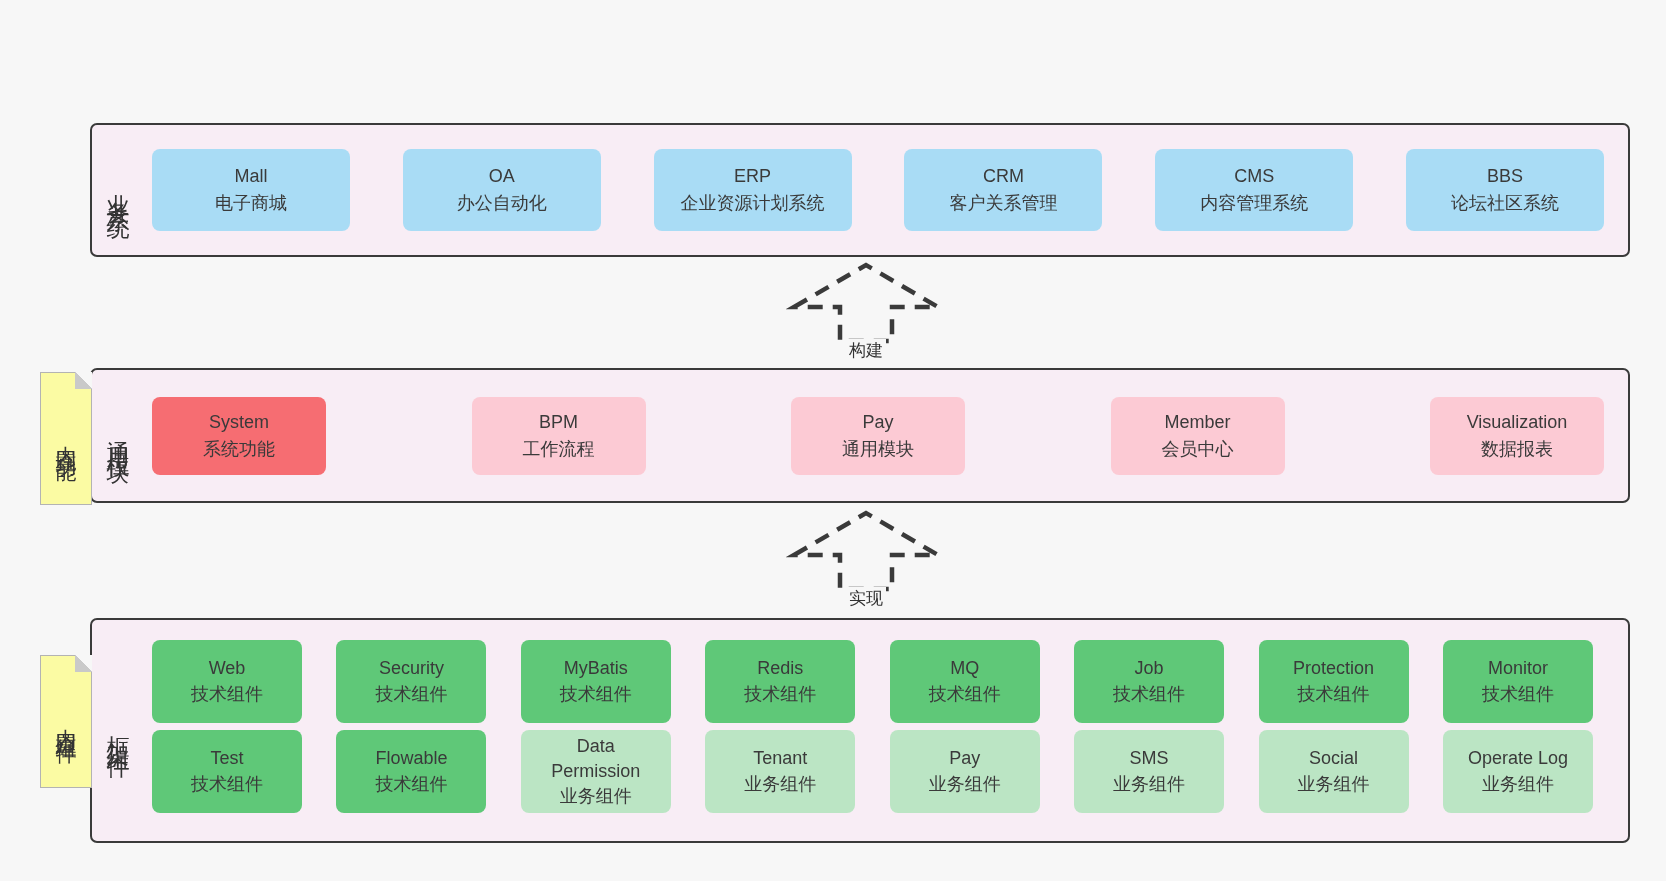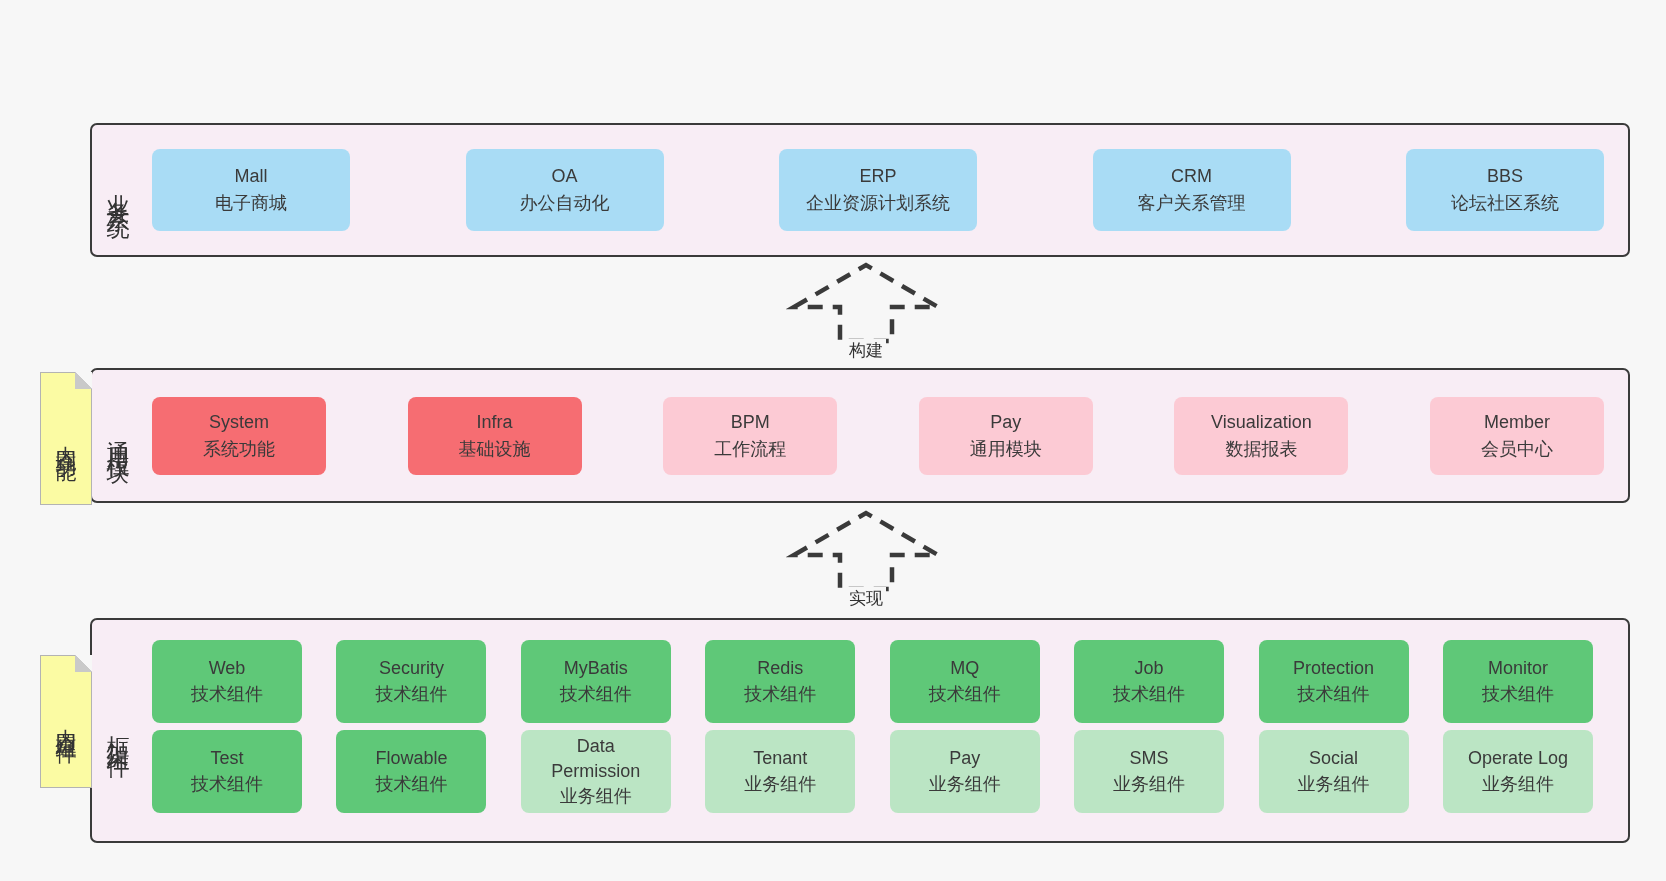--- a/index.html
+++ b/index.html
@@ -85,59 +85,59 @@
     </div>
     <div class="box blue">
       <div>ERP</div>
       <div>企业资源计划系统</div>
     </div>
     <div class="box blue">
       <div>CRM</div>
       <div>客户关系管理</div>
     </div>
     <div class="box blue">
+      <div>CMS</div>
+      <div>内容管理系统</div>
+    </div>
+    <div class="box blue">
       <div>BBS</div>
       <div>论坛社区系统</div>
     </div>
   </div>
 </section>
 
 <div class="arrow" style="top:257px;">
   <svg viewBox="0 0 160 88">
     <path d="M 8 50 L 80 8 L 152 50 L 106 50 L 106 84 L 54 84 L 54 50 Z"></path>
   </svg>
   <span class="arrow-label">构建</span>
 </div>
 
 <section class="band band-2" style="top:368px;height:135px;">
   <div class="band-label">通用模块</div>
   <div class="band-content">
     <div class="box red">
       <div>System</div>
       <div>系统功能</div>
     </div>
-    <div class="box red">
-      <div>Infra</div>
-      <div>基础设施</div>
-    </div>
     <div class="box pink">
       <div>BPM</div>
       <div>工作流程</div>
     </div>
     <div class="box pink">
       <div>Pay</div>
       <div>通用模块</div>
     </div>
     <div class="box pink">
+      <div>Member</div>
+      <div>会员中心</div>
+    </div>
+    <div class="box pink">
       <div>Visualization</div>
       <div>数据报表</div>
-    </div>
-    <div class="box pink">
-      <div>Member</div>
-      <div>会员中心</div>
     </div>
   </div>
 </section>
 <div class="sticky-note" style="top:372px;">
   <span>内置功能</span>
 </div>
 
 <div class="arrow" style="top:505px;">
   <svg viewBox="0 0 160 88">
     <path d="M 8 50 L 80 8 L 152 50 L 106 50 L 106 84 L 54 84 L 54 50 Z"></path>

